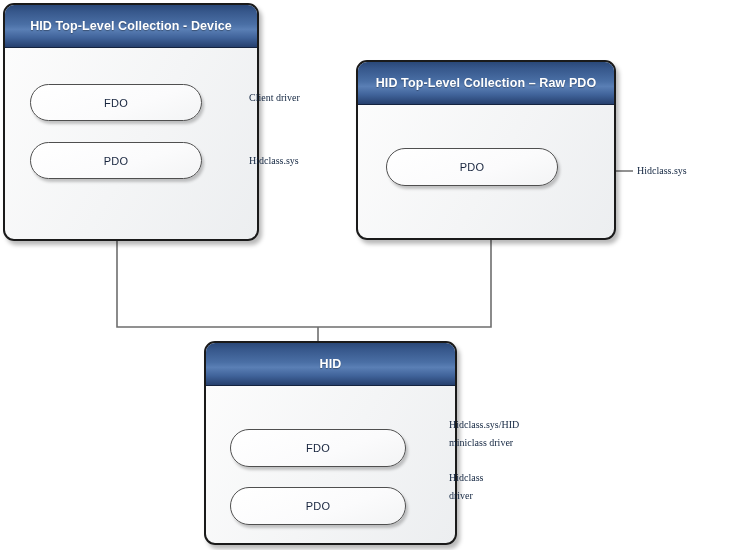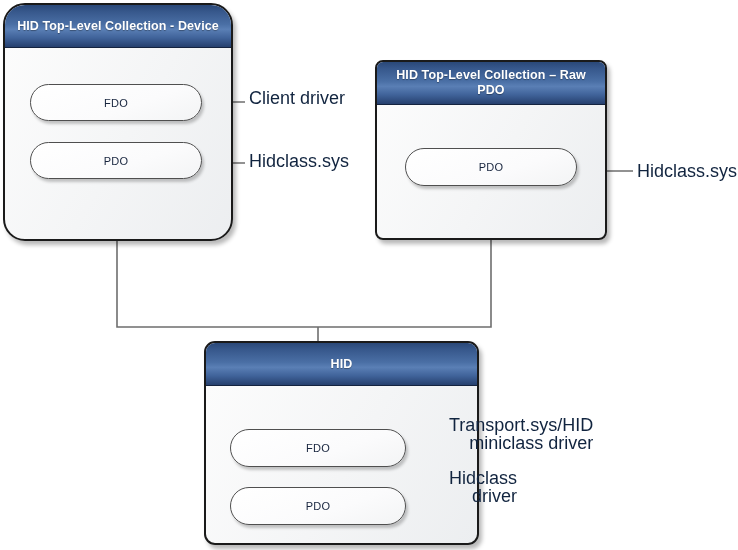--- a/index.html
+++ b/index.html
@@ -88,38 +88,37 @@
     font-size: 11px;
     font-family: "Liberation Sans", sans-serif;
     letter-spacing: 0.3px;
   }
 
   
   .callout {
     position: absolute;
     z-index: 3;
     color: #11243f;
-    font-size: 18px;
+    font-size: 10px;
     line-height: 18px;
-    font-family: Liberation Sans, sans-serif;
+    font-family: Liberation Serif, serif;
     white-space: pre-line;
-    text-align: right;
   }
 
   
-  #box-device   { left: 3px;   top: 3px;   width: 230px; height: 238px; border-radius: 22px; }
+  #box-device   { left: 3px;   top: 3px;   width: 256px; height: 238px; }
   #box-device .pill.fdo { left: 25px; top: 36px;  width: 172px; height: 37px; }
   #box-device .pill.pdo { left: 25px; top: 94px;  width: 172px; height: 37px; }
 
   
-  #box-rawpdo   { left: 375px; top: 60px;  width: 232px; height: 180px; border-radius: 8px; }
+  #box-rawpdo   { left: 356px; top: 60px;  width: 260px; height: 180px; }
   #box-rawpdo .pill.pdo { left: 28px; top: 43px; width: 172px; height: 38px; }
 
   
-  #box-hid      { left: 204px; top: 341px; width: 275px; height: 204px; }
+  #box-hid      { left: 204px; top: 341px; width: 253px; height: 204px; }
   #box-hid .pill.fdo { left: 24px; top: 43px;  width: 176px; height: 38px; }
   #box-hid .pill.pdo { left: 24px; top: 101px; width: 176px; height: 38px; }
 
   
   #callout-client-driver       { left: 249px; top: 89px;  }
   #callout-hidclass-device     { left: 249px; top: 152px; }
   #callout-hidclass-rawpdo     { left: 637px; top: 162px; }
   #callout-hidclass-miniclass  { left: 449px; top: 416px; }
   #callout-transport-driver    { left: 449px; top: 469px; }
 </style>
@@ -165,19 +164,19 @@
       <div class="pill pdo">PDO</div>
     </div>
   </div>
 
   <div class="callout" id="callout-client-driver">Client driver</div>
 
   <div class="callout" id="callout-hidclass-device">Hidclass.sys</div>
 
   <div class="callout" id="callout-hidclass-rawpdo">Hidclass.sys</div>
 
-  <div class="callout" id="callout-hidclass-miniclass">Transport.sys/HID
+  <div class="callout" id="callout-hidclass-miniclass">Hidclass.sys/HID
 miniclass driver</div>
 
   <div class="callout" id="callout-transport-driver">Hidclass
 driver</div>
 
 </div>
 
 </body></html>

